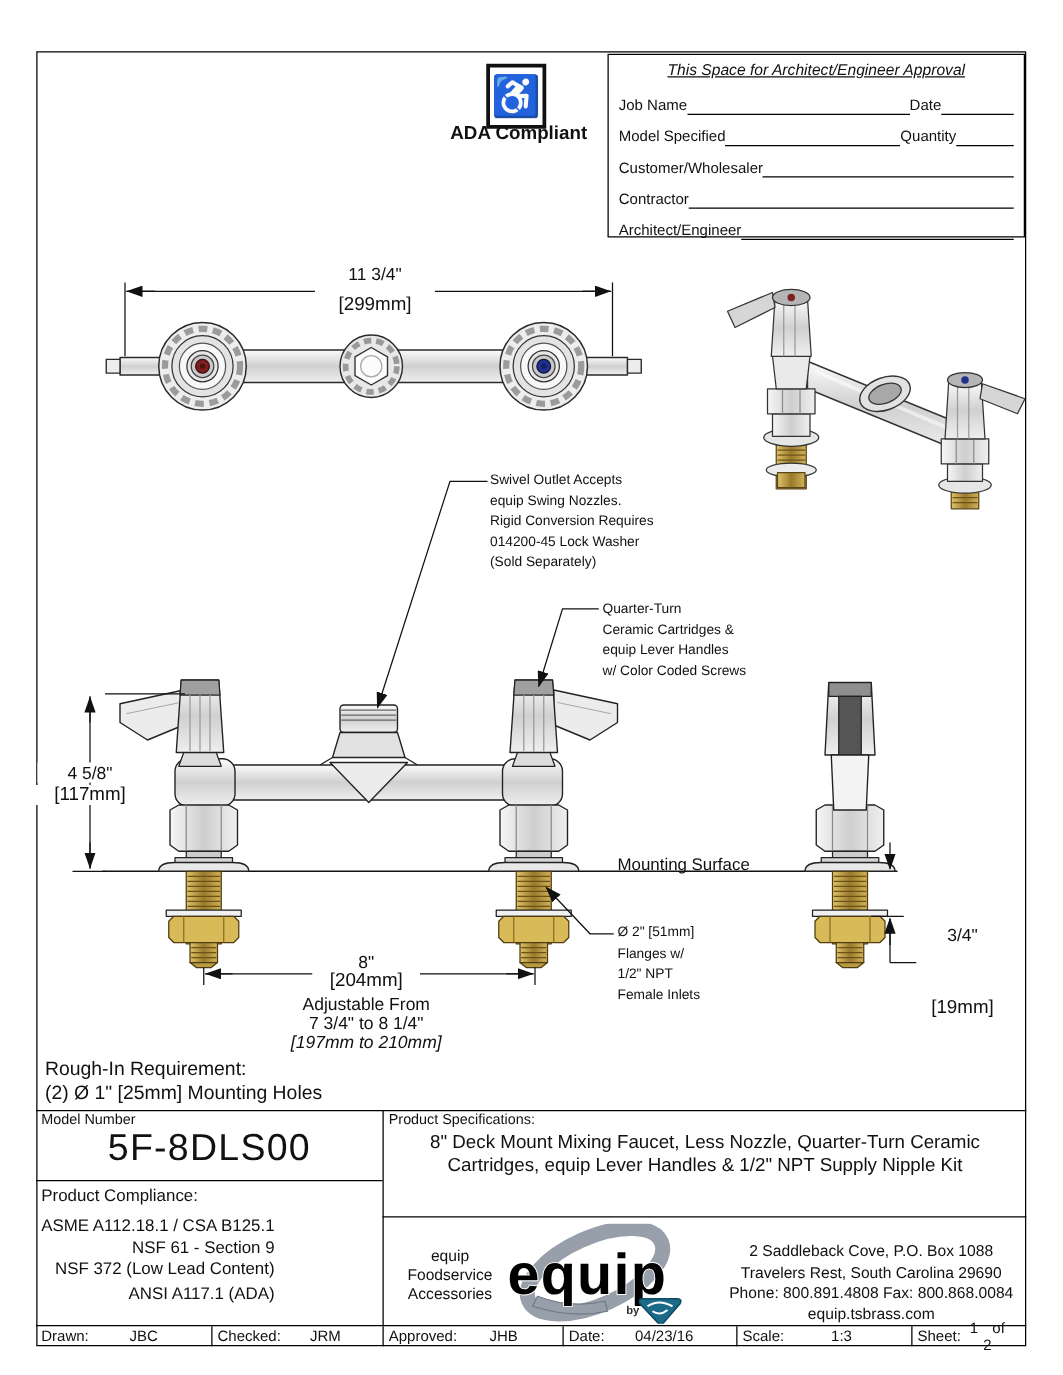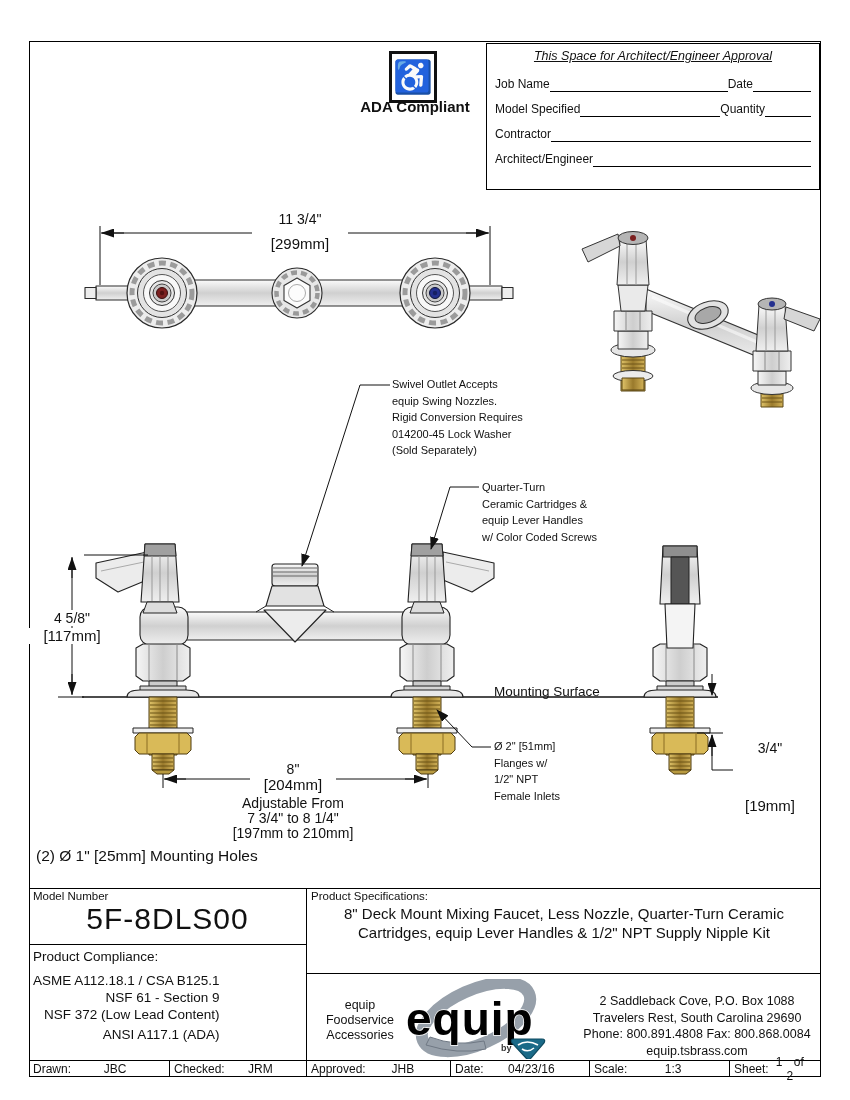--- a/index.html
+++ b/index.html
@@ -254,20 +254,24 @@
       <span class="lbl">Date</span>
       <div class="fill date"></div>
     </div>
     <div class="arow">
       <span class="lbl">Model Specified</span>
       <div class="fill"></div>
       <span class="lbl">Quantity</span>
       <div class="fill qty"></div>
     </div>
     <div class="arow">
+      <span class="lbl">Customer/Wholesaler</span>
+      <div class="fill"></div>
+    </div>
+    <div class="arow">
       <span class="lbl">Contractor</span>
       <div class="fill"></div>
     </div>
     <div class="arow">
       <span class="lbl">Architect/Engineer</span>
       <div class="fill"></div>
     </div>
   </div>
 
   <div class="abs dimtxt ctr" style="left:255px;top:211px;width:90px;">11 3/4"</div>
@@ -275,21 +279,21 @@
 
   <div class="abs dimtxt ctr bgw" style="left:30px;top:610px;width:84px;">4 5/8"</div>
   <div class="abs dimtxt ctr bgw" style="left:26px;top:628px;width:92px;font-size:15px;">[117mm]</div>
 
   <div class="abs dimtxt ctr" style="left:494px;top:684px;width:130px;font-size:13.5px;text-align:left;">Mounting Surface</div>
 
   <div class="abs dimtxt ctr" style="left:263px;top:761px;width:60px;">8"</div>
   <div class="abs dimtxt ctr bgw" style="left:250px;top:777px;width:86px;font-size:15px;">[204mm]</div>
   <div class="abs dimtxt ctr" style="left:228px;top:795px;width:130px;">Adjustable From</div>
   <div class="abs dimtxt ctr" style="left:228px;top:810px;width:130px;">7 3/4" to 8 1/4"</div>
-  <div class="abs dimtxt ctr" style="left:216px;top:825px;width:154px;">[197mm to 210mm]</div>
+  <div class="abs dimtxt ctr" style="left:216px;top:825px;width:154px;font-style:italic;">[197mm to 210mm]</div>
 
   <div class="abs dimtxt ctr" style="left:735px;top:740px;width:70px;">3/4"</div>
   <div class="abs dimtxt ctr" style="left:726px;top:758px;width:88px;font-size:15px;margin-top:40px;">[19mm]</div>
 
   <div class="abs callout" style="left:392px;top:376px;width:200px;">
     <div>Swivel Outlet Accepts</div>
     <div>equip Swing Nozzles.</div>
     <div>Rigid Conversion Requires</div>
     <div>014200-45 Lock Washer</div>
     <div>(Sold Separately)</div>
@@ -300,20 +304,21 @@
     <div>equip Lever Handles</div>
     <div>w/ Color Coded Screws</div>
   </div>
   <div class="abs callout" style="left:494px;top:738px;width:150px;">
     <div>Ø 2" [51mm]</div>
     <div>Flanges w/</div>
     <div>1/2" NPT</div>
     <div>Female Inlets</div>
   </div>
   <div class="abs" style="left:36px;top:846px;font-size:15.5px;line-height:19px;">
+    <div>Rough-In Requirement:</div>
     <div>(2) Ø 1" [25mm] Mounting Holes</div>
   </div>
 
   <div class="tline" style="left:29px;top:888px;width:792px;"></div>
   <div class="vline" style="left:306px;top:888px;height:172px;"></div>
   <div class="tline" style="left:29px;top:944px;width:277px;"></div>
   <div class="tline" style="left:306px;top:973px;width:515px;"></div>
 
   <div class="abs hdr-sm" style="left:33px;top:890px;">Model Number</div>
   <div class="model-num">5F-8DLS00</div>

